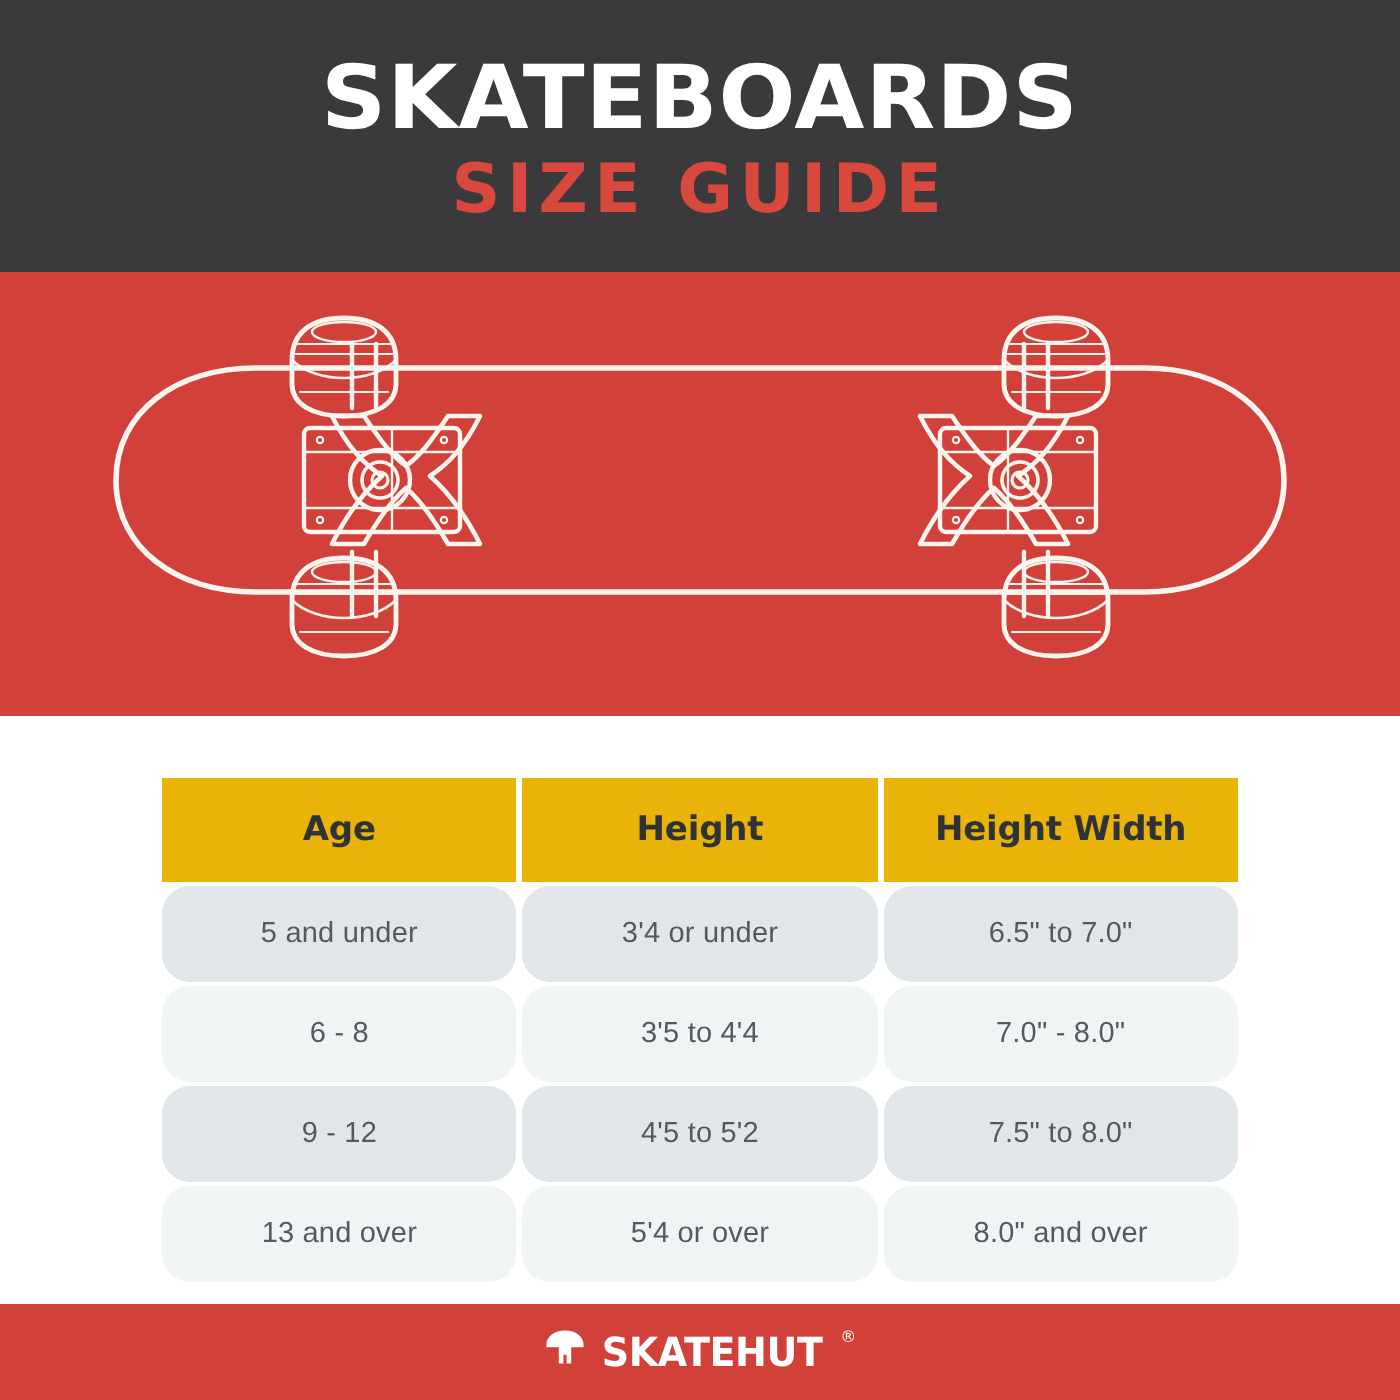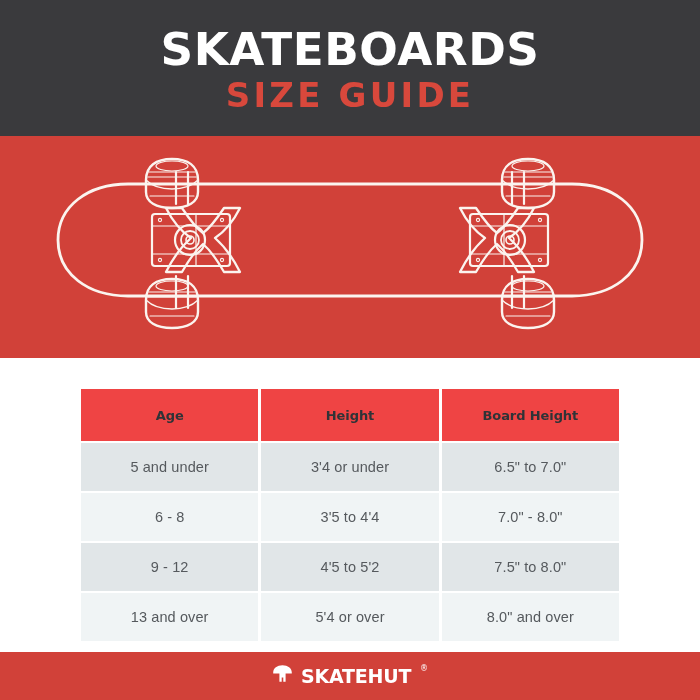--- a/index.html
+++ b/index.html
@@ -87,34 +87,35 @@
     table-layout: fixed;
   }
   .size-table th,
   .size-table td {
     text-align: center;
     padding: 0;
     height: 48px;
     vertical-align: middle;
   }
   .size-table thead th {
-    background: #ef4444;
+    background: #eab308;
     color: #2f3337;
     font-family: "DejaVu Sans", sans-serif;
     font-weight: bold;
-    font-size: 13px;
+    font-size: 17px;
     letter-spacing: -0.1px;
     height: 52px;
   }
   .size-table tbody td {
     color: #55595d;
     font-family: "Liberation Sans", sans-serif;
     font-weight: normal;
     font-size: 14.5px;
     letter-spacing: 0.1px;
+    border-radius: 14px;
   }
   .size-table tbody tr.row-dark td {
     background: #e1e6e8;
   }
   .size-table tbody tr.row-light td {
     background: #f0f4f5;
   }
 
   
   .footer {
@@ -301,21 +302,21 @@
       </g>
     </svg>
   </div>
 
   <div class="table-wrap">
     <table class="size-table">
       <thead>
         <tr>
           <th>Age</th>
           <th>Height</th>
-          <th>Board Height</th>
+          <th>Height Width</th>
         </tr>
       </thead>
       <tbody>
         <tr class="row-dark">
           <td>5 and under</td>
           <td>3'4 or under</td>
           <td>6.5" to 7.0"</td>
         </tr>
         <tr class="row-light">
           <td>6 - 8</td>

